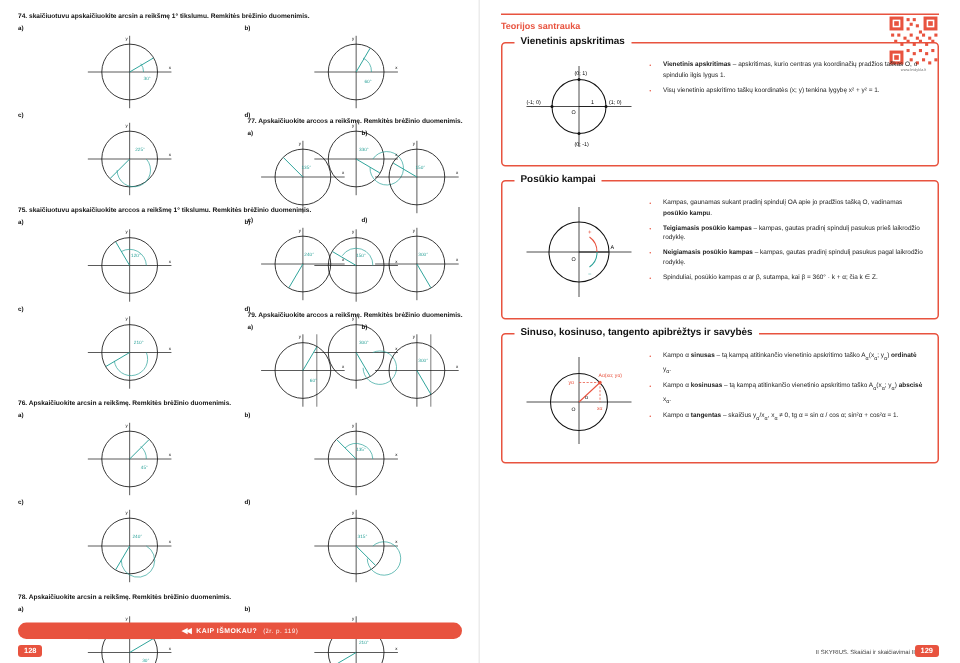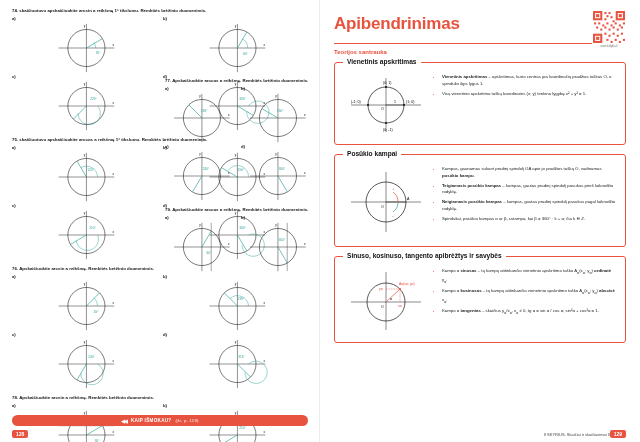--- a/index.html
+++ b/index.html
@@ -538,21 +538,20 @@
           <rect x="28" y="22" width="2" height="2"></rect>
         <rect x="14" y="28" width="2" height="2"></rect>
           <rect x="18" y="30" width="2" height="2"></rect>
           <rect x="22" y="28" width="2" height="2"></rect>
         <rect x="26" y="30" width="2" height="2"></rect>
           <rect x="30" y="28" width="2" height="2"></rect>
       </g>
     </svg>
     <div class="qr-cap">www.leidykla.lt</div>
 
-    <div class="title">Apibendrinimas</div>
     <div class="rule"></div>
     <div class="section-label">Teorijos santrauka</div>
 
     <div class="card">
       <div class="card-title">Vienetinis apskritimas</div>
       <div class="card-body">
         <div class="diagram-box">
           <svg viewBox="0 0 86 62" width="86" height="62">
             <line x1="8" y1="31" x2="78" y2="31" stroke="#111" stroke-width="0.5"></line>
             <line x1="43" y1="4" x2="43" y2="58" stroke="#111" stroke-width="0.5"></line>

